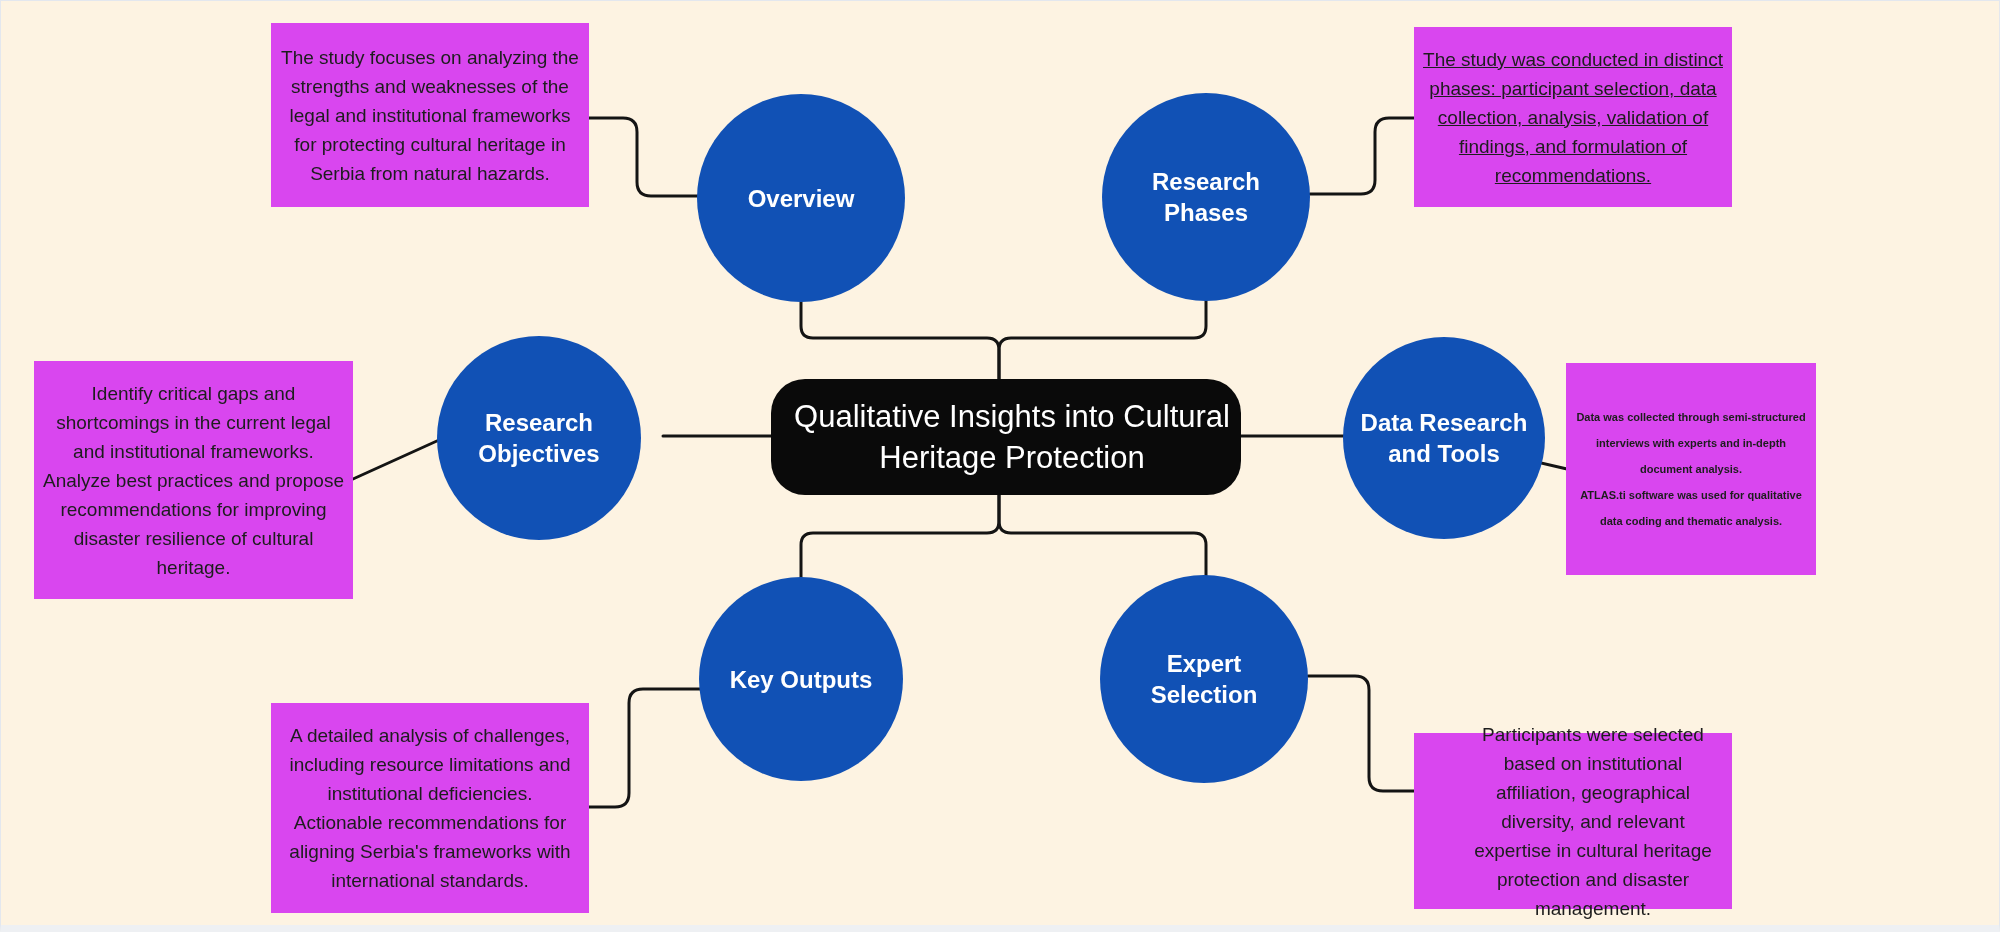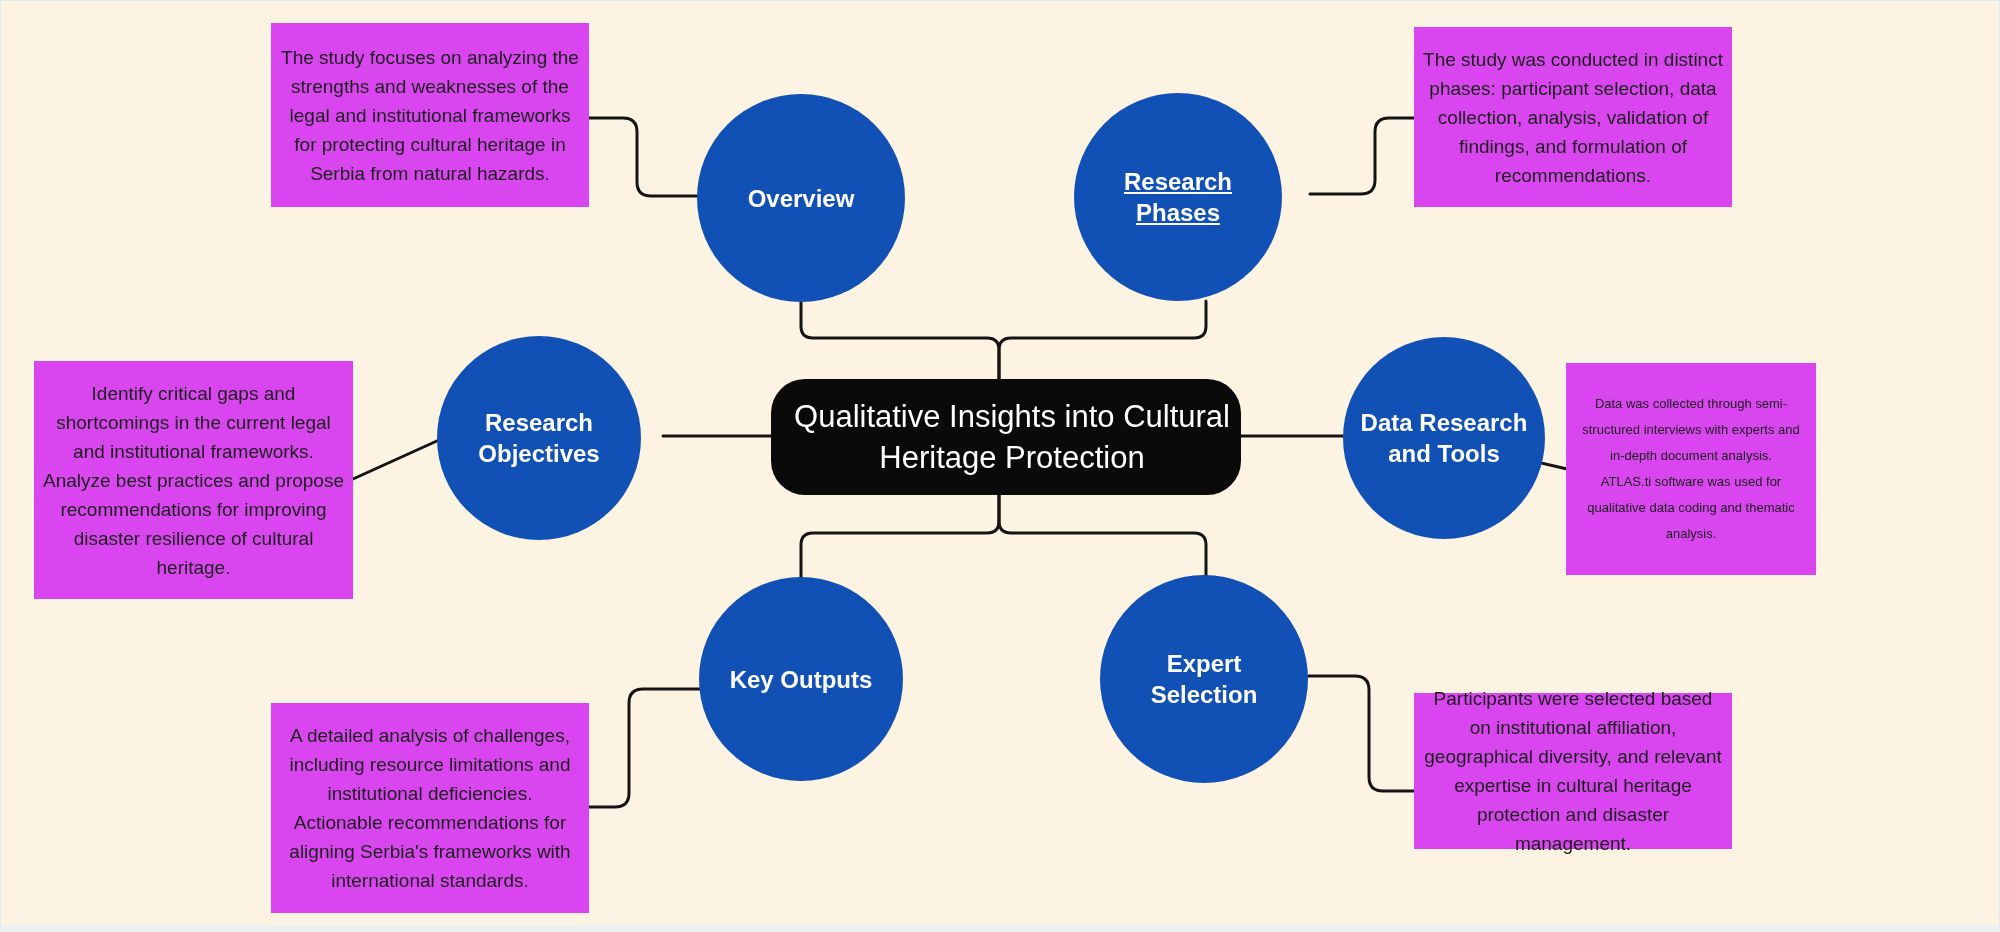--- a/index.html
+++ b/index.html
@@ -37,30 +37,30 @@
   .center-node .lbl{width:442px;}
   .note-box{
     position:absolute;z-index:1;
     background:#d946ef;
     color:#1d1d1d;
     display:flex;flex-direction:column;align-items:center;justify-content:center;
     text-align:center;
     font-size:19px;line-height:29px;
     padding:4px 8px;box-sizing:border-box;
   }
-  .note-box.small{font-size:13px;line-height:26px;}
+  .note-box.small{font-size:11px;line-height:26px;font-weight:bold;}
   .note-box .para{width:100%;}
   #b-overview{left:270px;top:22px;width:318px;height:184px;}
-  #b-research-phases{left:1413px;top:26px;width:318px;height:180px;}
+  #b-research-phases{left:1413px;top:26px;width:318px;height:180px;text-decoration:underline;}
   #b-research-objectives{left:33px;top:360px;width:319px;height:238px;}
   #b-data-sources{left:1565px;top:362px;width:250px;height:212px;}
   #b-key-outputs{left:270px;top:702px;width:318px;height:210px;}
-  #b-expert-selection{left:1413px;top:692px;width:318px;height:156px;}
+  #b-expert-selection{left:1413px;top:732px;width:318px;height:176px;padding-left:48px;}
   #c-overview{left:696px;top:93px;width:208px;height:208px;}
-  #c-research-phases{left:1073px;top:92px;width:208px;height:208px;text-decoration:underline;}
+  #c-research-phases{left:1101px;top:92px;width:208px;height:208px;}
   #c-research-objectives{left:436px;top:335px;width:204px;height:204px;}
   #c-data-sources{left:1342px;top:336px;width:202px;height:202px;}
   #c-key-outputs{left:698px;top:576px;width:204px;height:204px;}
   #c-expert-selection{left:1099px;top:574px;width:208px;height:208px;}
 </style>
 </head>
 <body>
 
 <div class="page">
 

